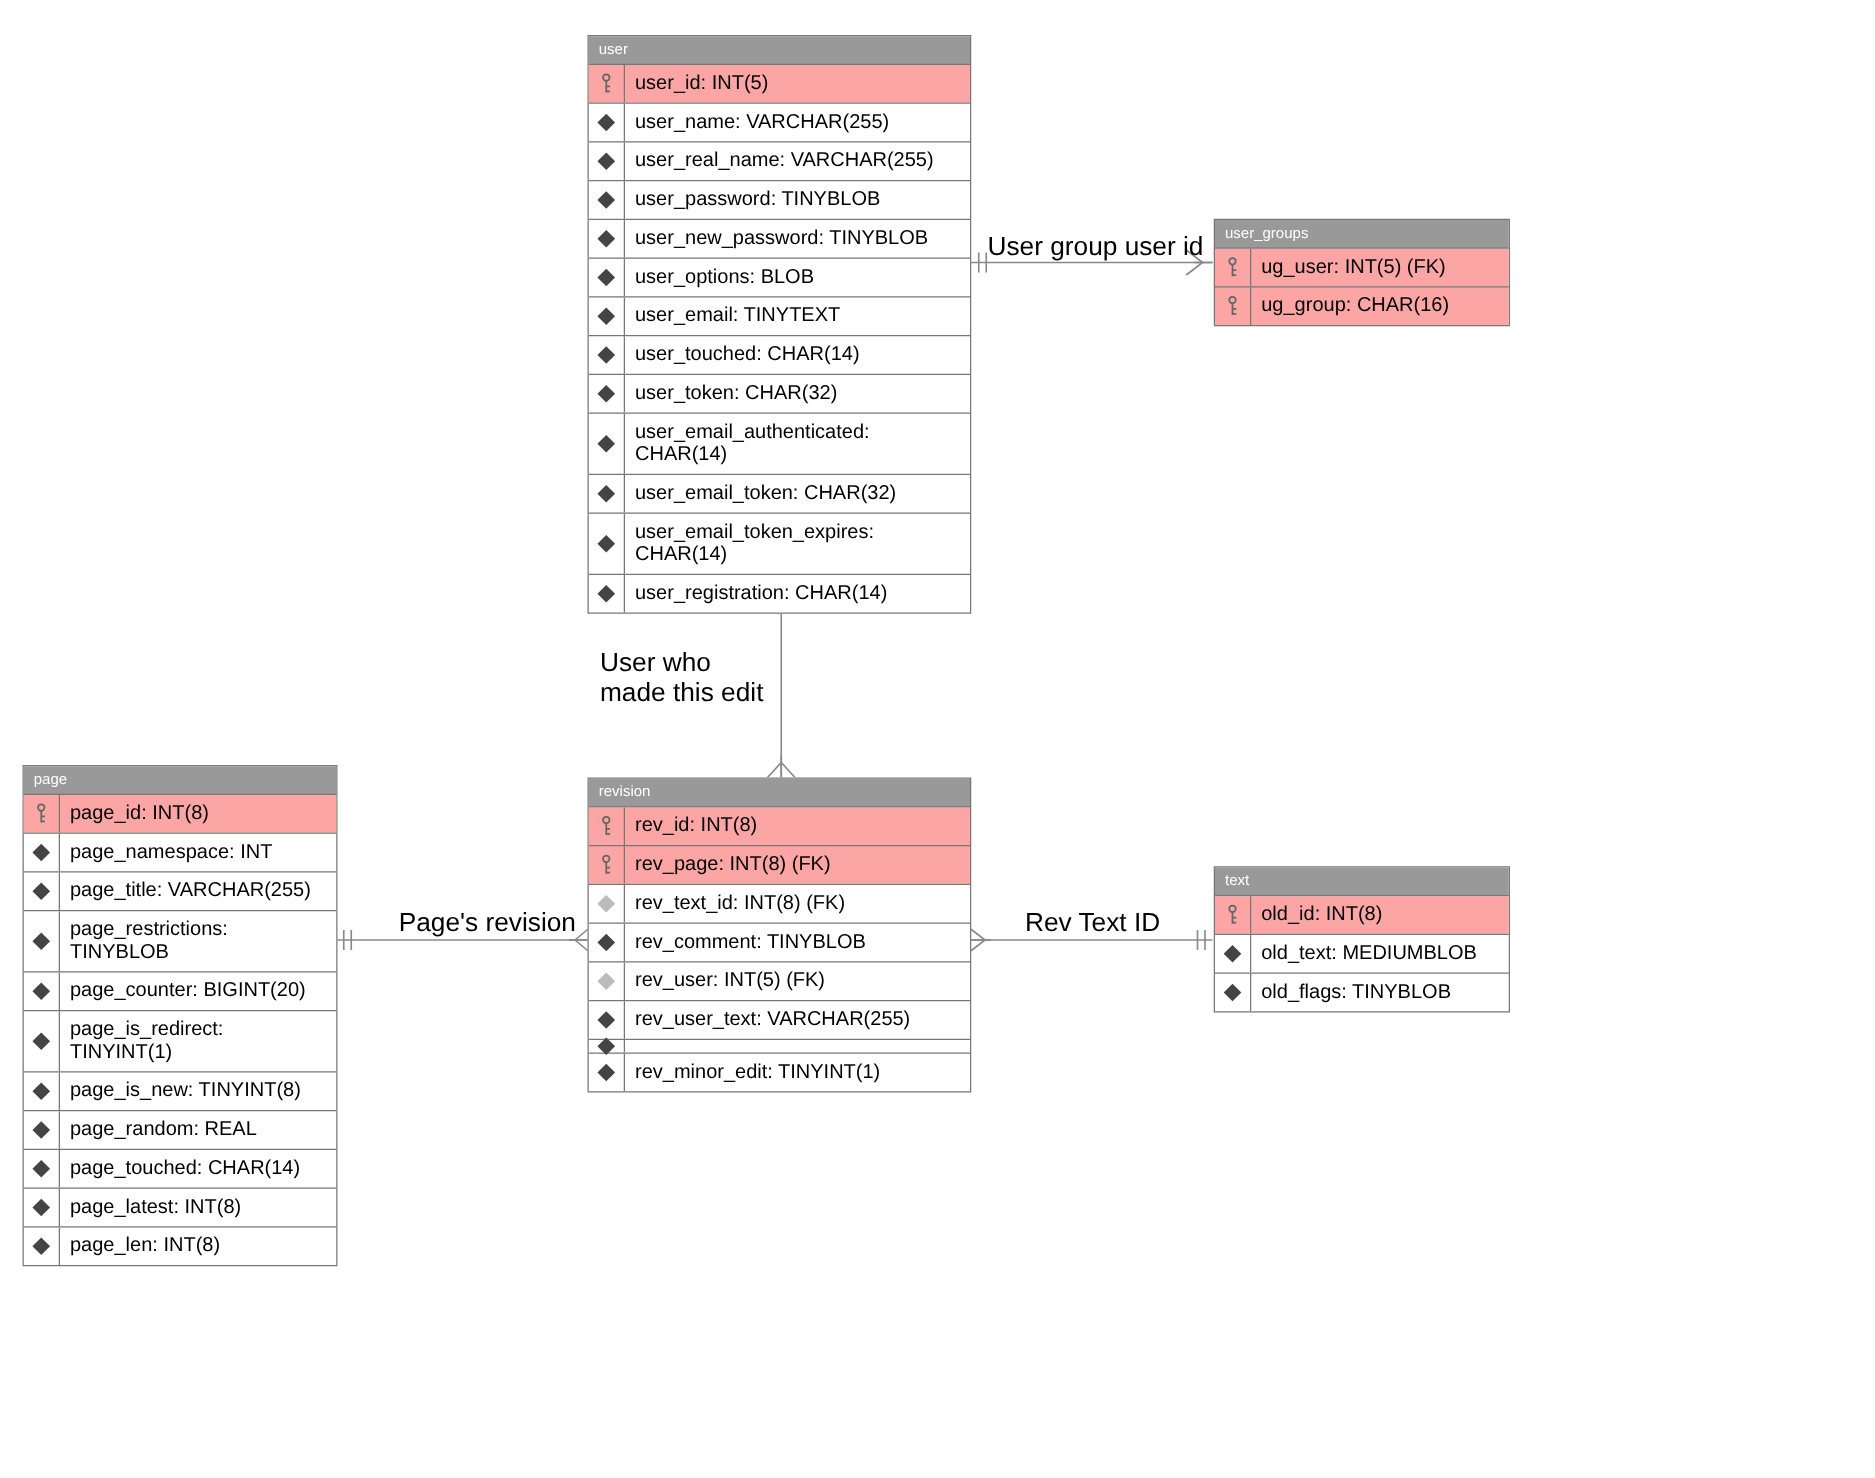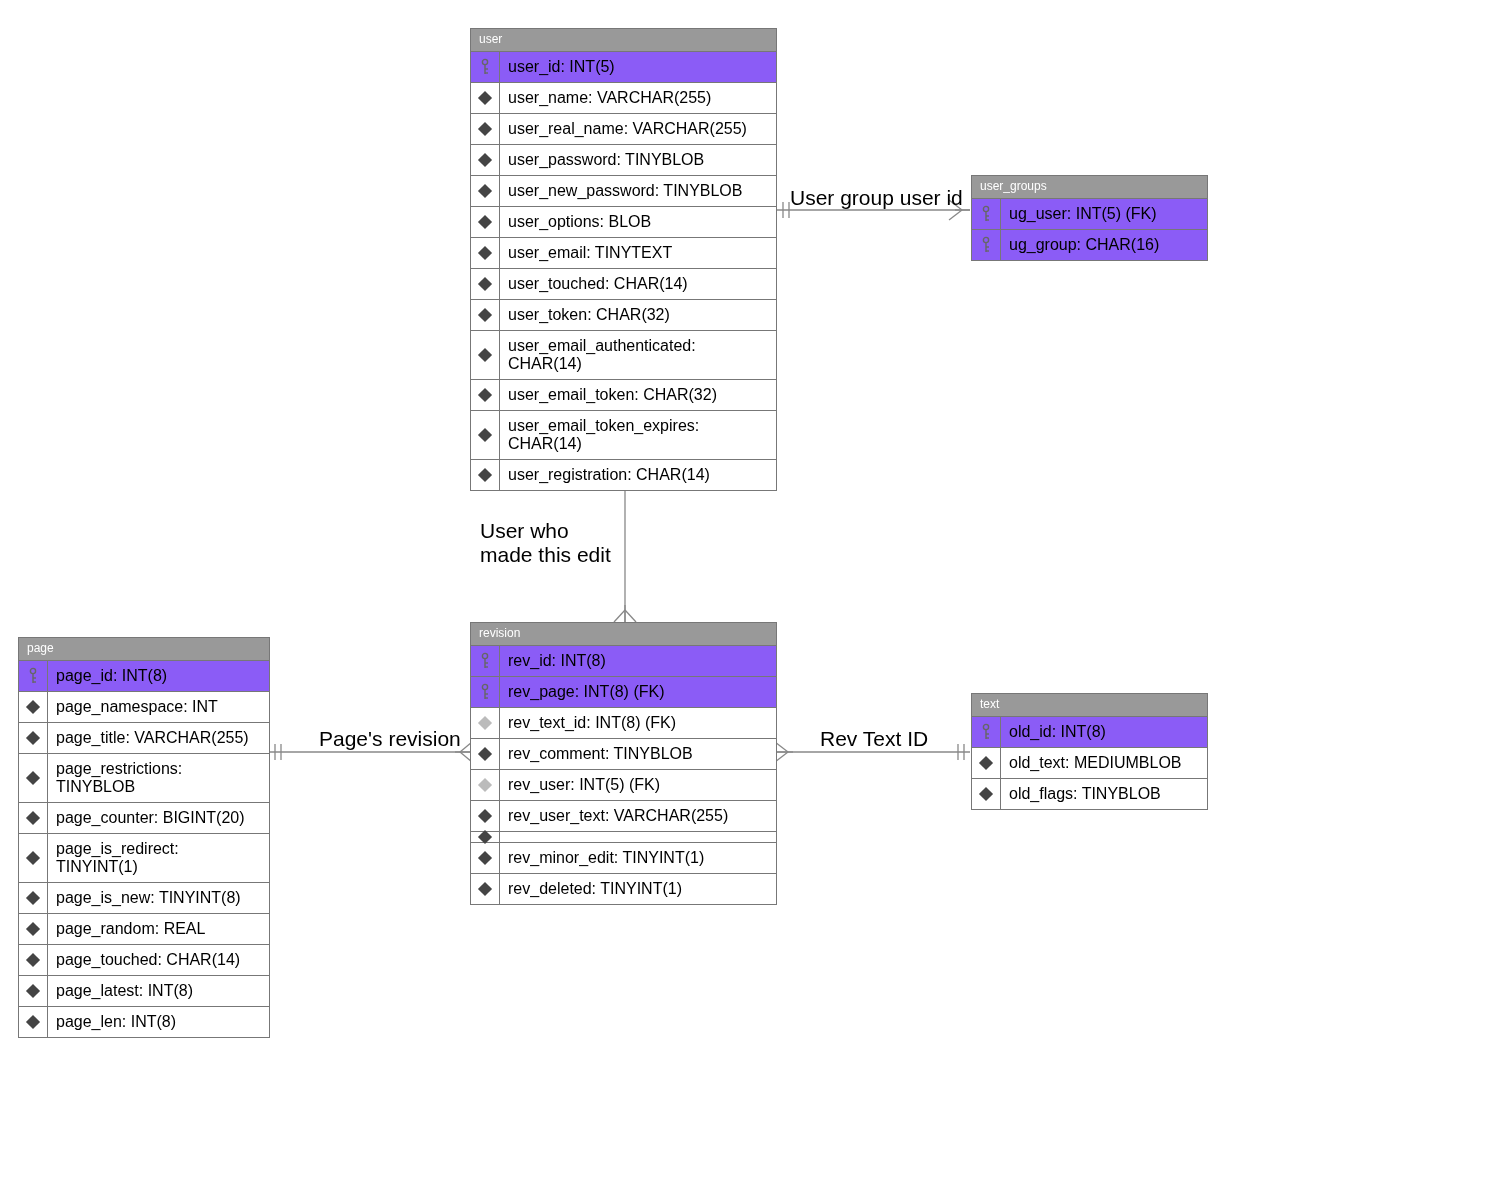--- a/index.html
+++ b/index.html
@@ -3,21 +3,21 @@
 <meta charset="utf-8">
 <style>
   html,body{margin:0;padding:0;font-family:Arial,Helvetica,sans-serif;font-size:16px;background:#fff;color:#000}
   .canvas{position:relative;width:1500px;height:1182px}
   .table{position:absolute;border:1px solid #777;background:#fff}
   .table .hdr{background:#999;color:#fff;font-weight:400;padding:3px 8px 5px 8px;border-bottom:1px solid #777;font-size:12px}
   .row{display:flex;align-items:stretch;border-top:1px solid #777}
   .row:first-child{border-top:none}
   .iconcell{width:28px;display:flex;align-items:center;justify-content:center;border-right:1px solid #777}
   .txtcell{flex:1;padding:6px 8px;font-size:16px}
-  .row.pk{background:#8b5cf6}
+  .row.pk{background:#fca5a5}
   .rellabel{position:absolute;font-size:21px;color:#000;white-space:pre}
   svg.lines{position:absolute;left:0;top:0;width:1500px;height:1182px;pointer-events:none}
   .diamond{width:10px;height:10px;transform:rotate(45deg)}
   .diamond.dark{background:#444}
   .diamond.light{background:#bbb}
 </style>
 </head>
 <body>
 
 <div class="canvas">
@@ -175,21 +175,21 @@
                 <line x1="7" y1="6.6" x2="7" y2="16"></line>
                 <line x1="7" y1="11" x2="10" y2="11"></line>
                 <line x1="7" y1="15" x2="10" y2="15"></line>
               </g>
             </svg>
           </div>
           <div class="txtcell">ug_group: CHAR(16)</div>
         </div>
       </div>
     </div>
-  <div class="table" id="tbl-page" style="left:18px;top:637px;width:250px">
+  <div class="table" id="tbl-page" style="left:18px;top:612px;width:250px">
       <div class="hdr">page</div>
       <div>
         <div class="row pk">
           <div class="iconcell">
             <svg width="14" height="18" viewBox="0 0 14 18">
               <g stroke="#666" stroke-width="1.4" fill="none">
                 <circle cx="7" cy="4" r="2.6"></circle>
                 <line x1="7" y1="6.6" x2="7" y2="16"></line>
                 <line x1="7" y1="11" x2="10" y2="11"></line>
                 <line x1="7" y1="15" x2="10" y2="15"></line>
@@ -317,26 +317,20 @@
           <div class="iconcell">
             <div class="diamond dark"></div>
           </div>
         </div>
         <div class="row">
           <div class="iconcell">
             <div class="diamond dark"></div>
           </div>
           <div class="txtcell">rev_minor_edit: TINYINT(1)</div>
         </div>
-        <div class="row">
-          <div class="iconcell">
-            <div class="diamond dark"></div>
-          </div>
-          <div class="txtcell">rev_deleted: TINYINT(1)</div>
-        </div>
       </div>
     </div>
   <div class="table" id="tbl-text" style="left:971px;top:693px;width:235px">
       <div class="hdr">text</div>
       <div>
         <div class="row pk">
           <div class="iconcell">
             <svg width="14" height="18" viewBox="0 0 14 18">
               <g stroke="#666" stroke-width="1.4" fill="none">
                 <circle cx="7" cy="4" r="2.6"></circle>

